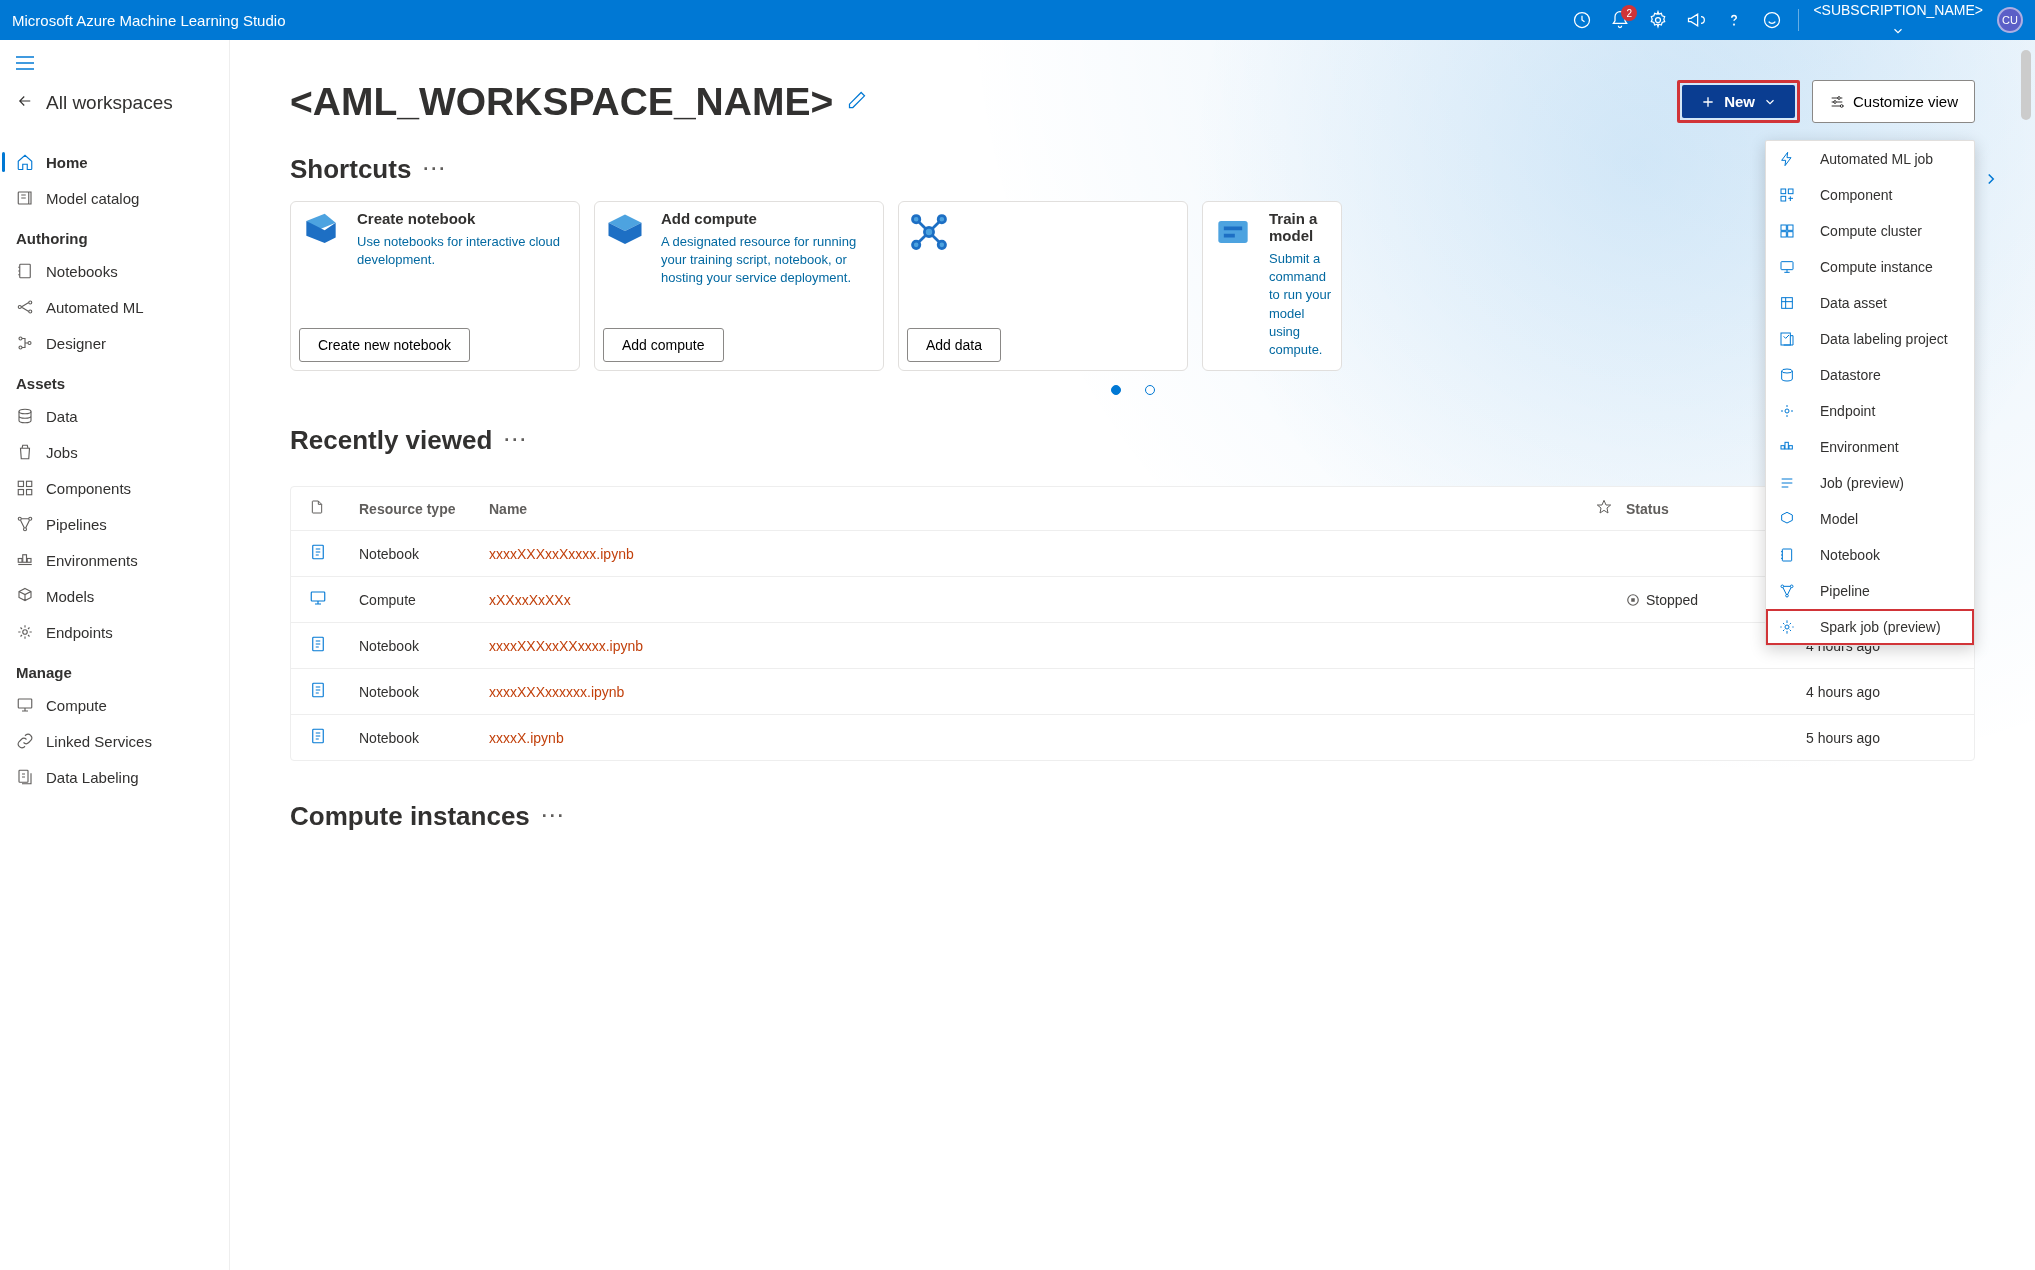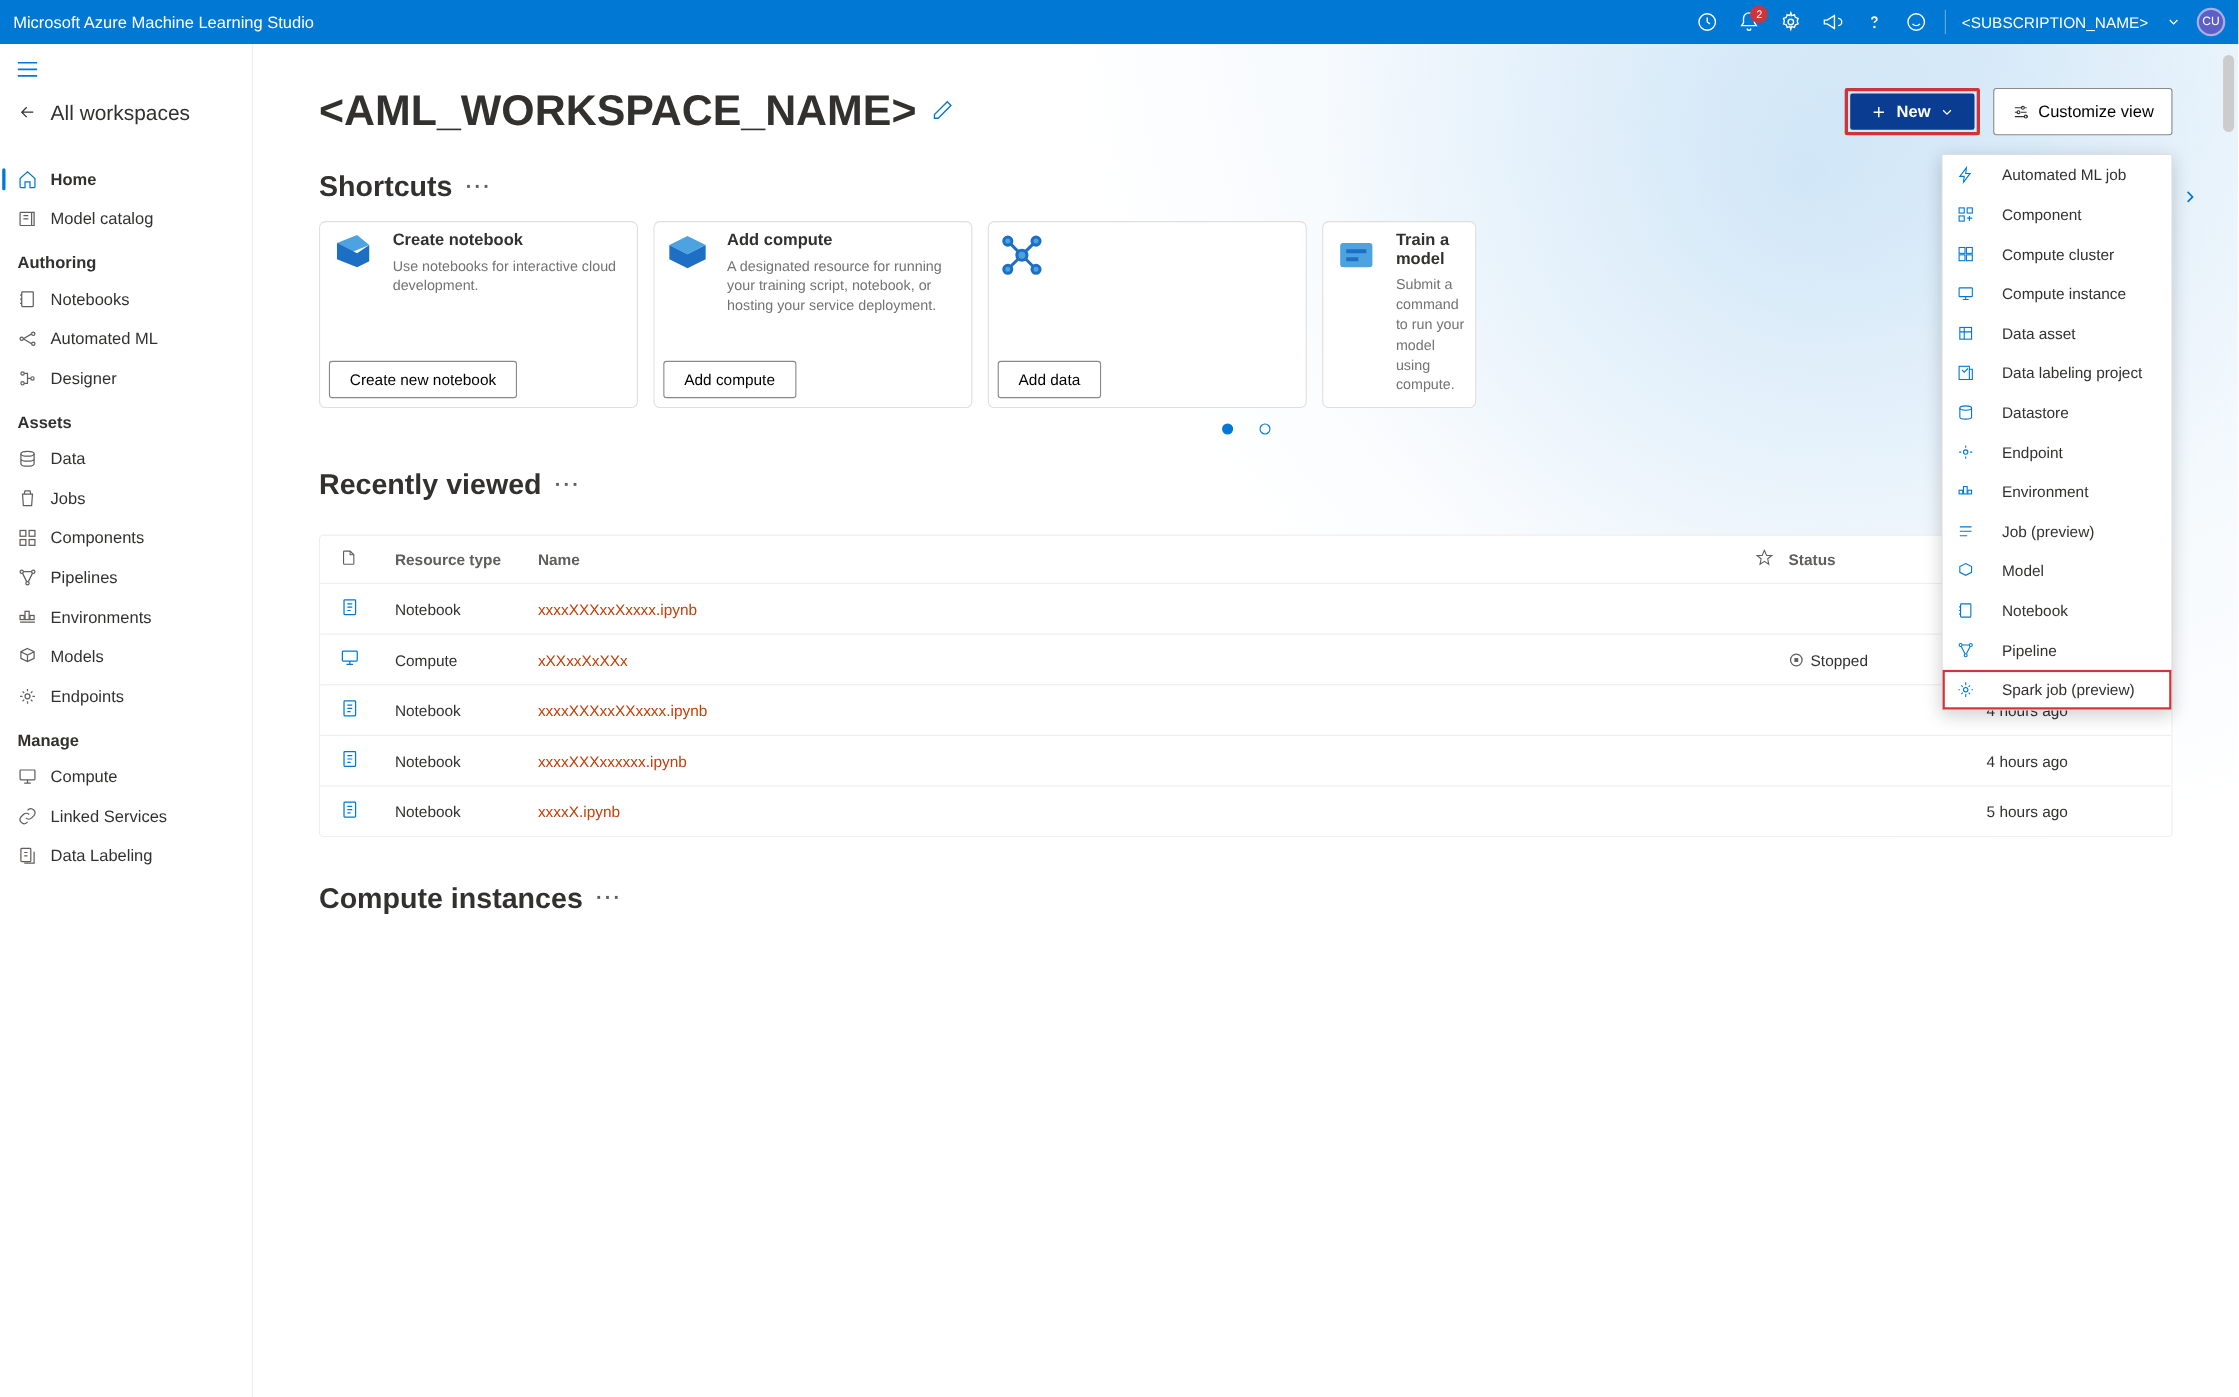--- a/index.html
+++ b/index.html
@@ -5,21 +5,21 @@
     * { margin: 0; padding: 0; box-sizing: border-box; font-family: "Segoe UI", -apple-system, sans-serif; }
     body { background: #fff; color: #323130; overflow: hidden; }
 
     
     .header { height: 40px; background: #0078d4; display: flex; align-items: center; justify-content: space-between; padding: 0 12px; color: #fff; }
     .header-left { font-size: 15px; }
     .header-right { display: flex; align-items: center; gap: 14px; }
     .header-icon { width: 24px; height: 24px; display: flex; align-items: center; justify-content: center; cursor: pointer; position: relative; }
     .header-icon svg { stroke: #fff; fill: none; }
     .notif-badge { position: absolute; top: -3px; right: -5px; background: #d13438; color: #fff; border-radius: 50%; width: 16px; height: 16px; font-size: 10px; display:flex;align-items:center;justify-content:center; }
-    .sub-name { font-size: 14px; display:flex; align-items:center; gap:16px; cursor:pointer; }
+    .sub-name { font-size: 14px; display:flex; align-items:center; gap:6px; cursor:pointer;flex-direction:column; }
     .avatar { width: 26px; height: 26px; border-radius: 50%; background: #5b5fc7; display:flex;align-items:center;justify-content:center; font-size:11px; border:2px solid rgba(255,255,255,.5); }
 
     
     .page { display: flex; height: calc(100vh - 40px); }
     .sidebar { width: 230px; border-right: 1px solid #eee; padding-top: 8px; overflow-y:auto; }
     .hamburger { padding: 8px 16px; color:#0078d4; cursor:pointer; }
     .all-ws { display:flex; align-items:flex-start; gap:12px; padding: 10px 16px; font-size:19px; cursor:pointer; }
     .nav-item { display:flex; align-items:center; gap:12px; padding: 9px 16px; font-size:15px; cursor:pointer; position:relative; }
     .nav-item.active { }
     .nav-item.active::before { content:""; position:absolute; left:2px; top:8px; bottom:8px; width:3px; background:#0078d4; border-radius:2px; }
@@ -44,21 +44,21 @@
 
     .section-h { font-size:26px; font-weight:700; display:flex; align-items:center; gap:12px; margin-bottom:16px; }
     .ellipsis { color:#605e5c; font-size:18px; letter-spacing:2px; cursor:pointer; }
 
     .shortcuts-row { display:flex; gap:14px; position:relative; }
     .shortcut-card { flex:0 0 290px; height:170px; border:1px solid #e1dfdd; border-radius:6px; padding:8px; background:#fff; display:flex; flex-direction:column; }
     .sc-top { display:flex; gap:14px; }
     .sc-icon { width:44px; height:44px; flex-shrink:0; display:flex;align-items:center;justify-content:center; }
     .sc-icon svg { width:44px; height:44px; }
     .sc-head { font-weight:600; font-size:15px; margin-bottom:6px; }
-    .sc-desc { font-size:13px; color:#737373; line-height:1.4; }
+    .sc-desc { font-size:13px; color:#0369a1; line-height:1.4; }
     .sc-btn { margin-top:auto; align-self:flex-start; border:1px solid #8a8886; background:#fff; padding:8px 18px; font-size:14px; cursor:pointer; border-radius:3px; }
     .pager { display:flex; justify-content:center; gap:24px; margin:14px 0 30px; }
     .dot { width:10px; height:10px; border-radius:50%; border:1.5px solid #0078d4; cursor:pointer; }
     .dot.filled { background:#0078d4; }
     .sc-nav { position:absolute; right:-30px; top:-36px; display:flex; gap:10px; }
     .chev-btn { width:28px; height:28px; display:flex;align-items:center;justify-content:center; cursor:pointer; color:#605e5c; border:none; background:transparent; }
 
     .rv-head { display:flex; align-items:center; justify-content:space-between; }
     .view-all { color:#0078d4; font-size:14px; cursor:pointer; }
 

